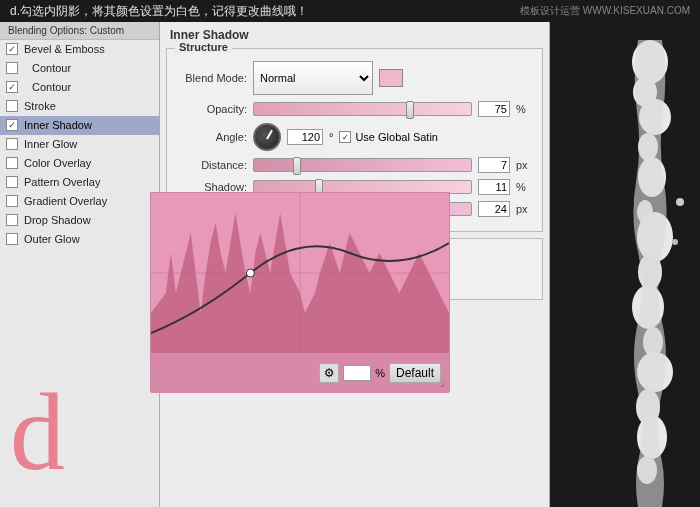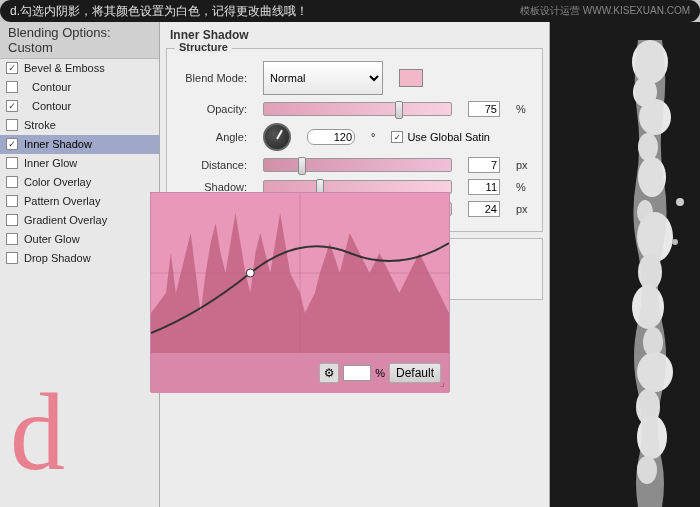--- a/index.html
+++ b/index.html
@@ -18,21 +18,20 @@
       position: absolute;
       top: 0; left: 0; right: 0;
       height: 22px;
       background: #1a1a1a;
       display: flex;
       align-items: center;
       padding: 0 10px;
       color: #e0e0e0;
       font-size: 12px;
       z-index: 10;
-      border-radius: 11px;
     }
     .top-bar-text {
       flex: 1;
     }
     .top-bar-watermark {
       color: #888;
       font-size: 10px;
     }
 
     
@@ -48,21 +47,21 @@
       background: #e8e8e8;
       border-right: 1px solid #aaa;
       flex-shrink: 0;
       display: flex;
       flex-direction: column;
     }
 
     .layer-styles-header {
       background: #d0d0d0;
       padding: 3px 8px;
-      font-size: 13px;
+      font-size: 10px;
       color: #333;
       border-bottom: 1px solid #bbb;
     }
 
     .styles-list {
       flex: 1;
       overflow: hidden;
     }
 
     .style-item {
@@ -134,21 +133,21 @@
     }
 
     .section-content {
       padding: 12px 10px 8px 10px;
     }
 
     .form-row {
       display: flex;
       align-items: center;
       margin-bottom: 6px;
-      gap: 16px;
+      gap: 6px;
     }
 
     .form-label {
       width: 70px;
       text-align: right;
       font-size: 11px;
       color: #333;
       flex-shrink: 0;
     }
 
@@ -392,25 +391,25 @@
       <div class="style-item">
         <span class="checkbox"></span>
         <span>Pattern Overlay</span>
       </div>
       <div class="style-item">
         <span class="checkbox"></span>
         <span>Gradient Overlay</span>
       </div>
       <div class="style-item">
         <span class="checkbox"></span>
+        <span>Drop Shadow</span>
+      </div>
+      <div class="style-item">
+        <span class="checkbox"></span>
         <span>Outer Glow</span>
-      </div>
-      <div class="style-item">
-        <span class="checkbox"></span>
-        <span>Drop Shadow</span>
       </div>
     </div>
 
     <div class="d-letter">d</div>
   </div>
 
   <div class="middle-panel">
 
     <div style="font-size:12px;font-weight:bold;color:#333;margin-bottom:6px;padding-left:4px;">Inner Shadow</div>
 
@@ -431,21 +430,21 @@
           <div class="slider-container slider-pink" style="position:relative;">
             <div class="slider-thumb" style="left:70%;"></div>
           </div>
           <input class="value-box" type="text" value="75" style="">
           <span class="unit-label">%</span>
         </div>
 
         <div class="form-row">
           <span class="form-label">Angle:</span>
           <div class="angle-dial"></div>
-          <input class="value-box" type="text" value="120" style="width: 48px; border-radius: 7px;">
+          <input class="value-box" type="text" value="120" style="width: 36px;">
           <span style="font-size:11px;">°</span>
           <div class="global-light-check">
             <div class="checkbox-small checked"></div>
             <span>Use Global Satin</span>
           </div>
         </div>
 
         <div class="form-row">
           <span class="form-label">Distance:</span>
           <div class="slider-container slider-distance">

